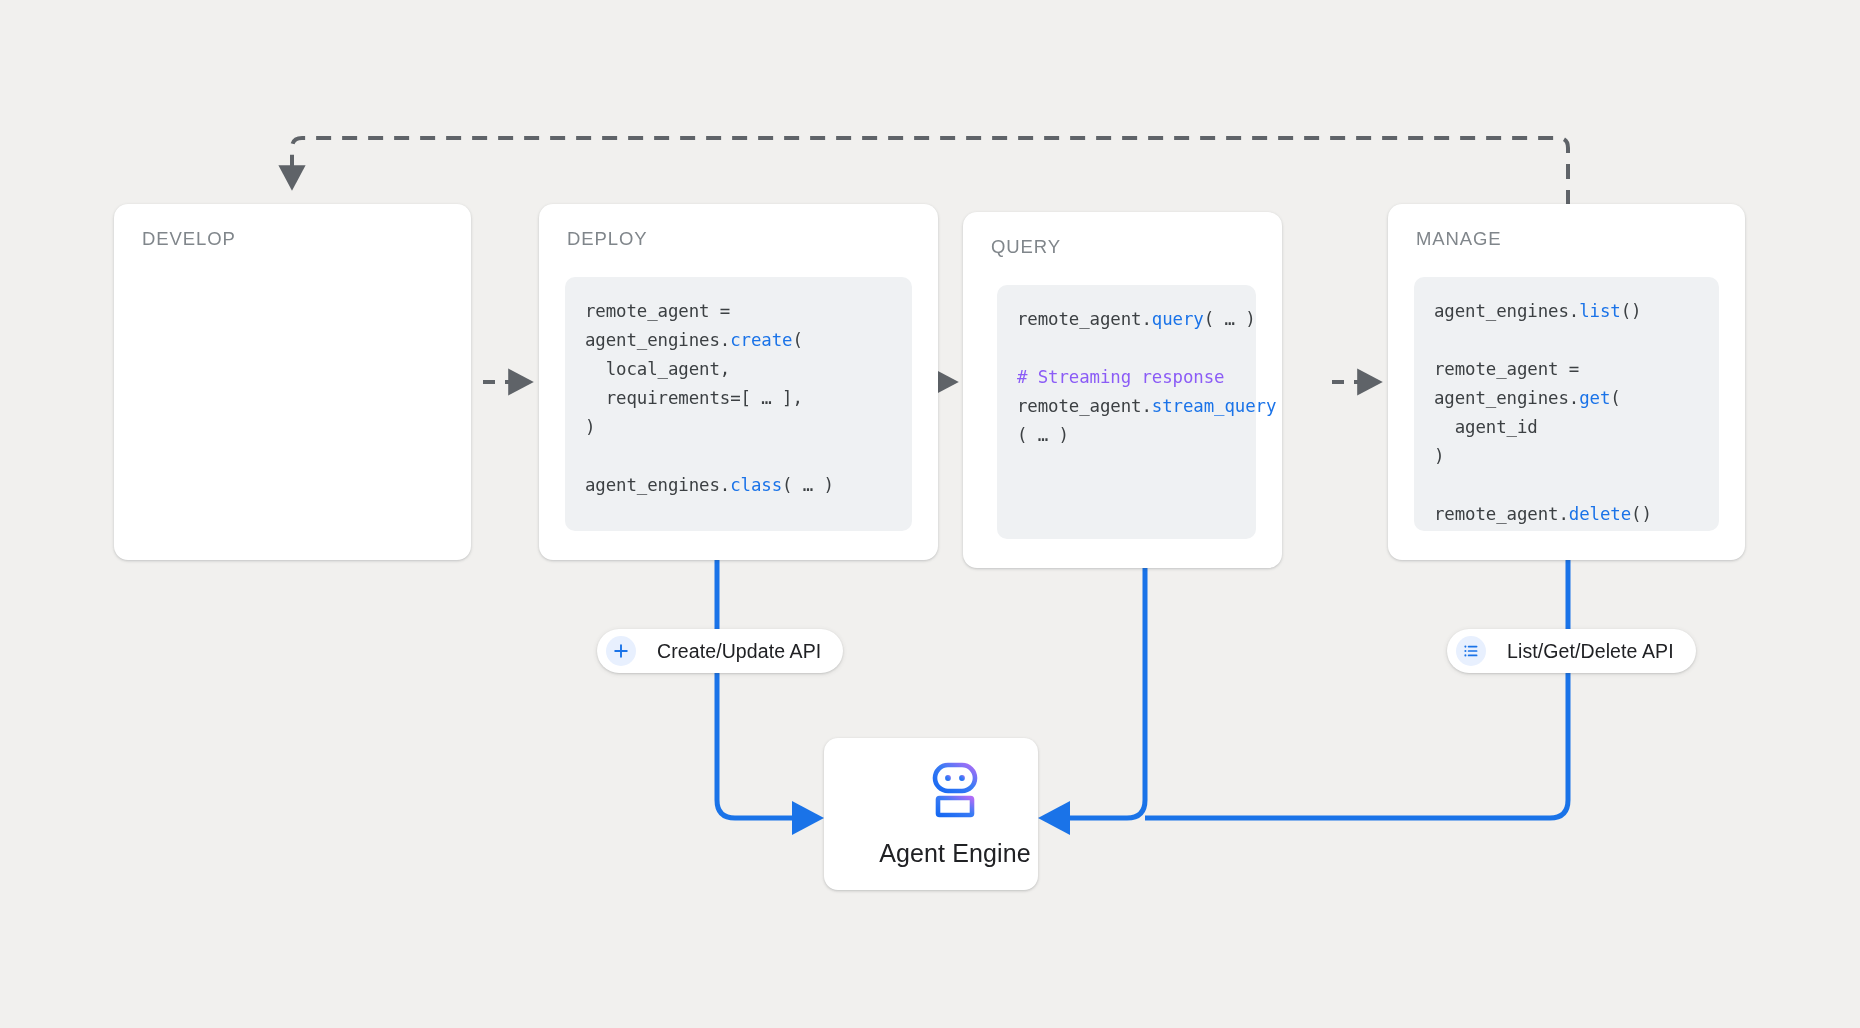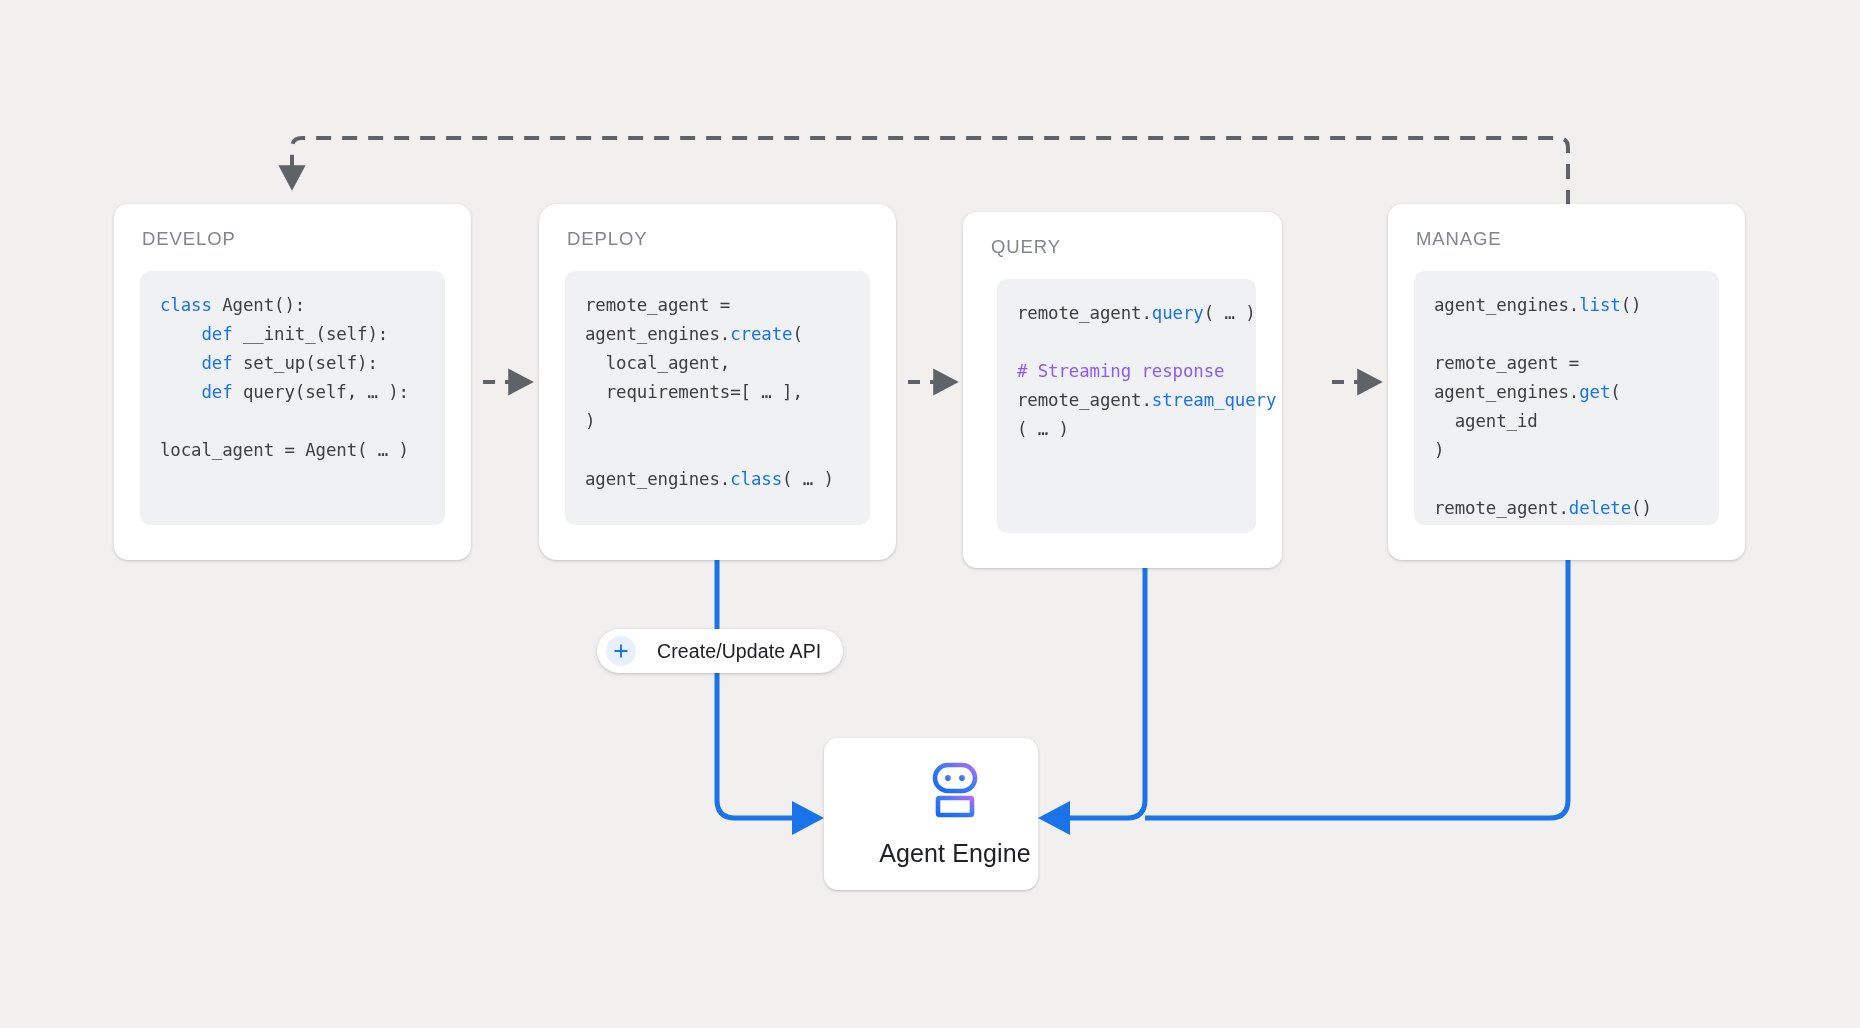--- a/index.html
+++ b/index.html
@@ -37,42 +37,42 @@
     border-radius: 14px;
     box-shadow: 0 1px 2px rgba(60,64,67,.16), 0 1px 3px 1px rgba(60,64,67,.07);
     box-sizing: border-box;
     padding: 26px 26px 22px 26px;
   }
   .card-title {
     font-size: 18.5px;
     letter-spacing: .9px;
     color: #80868b;
     font-weight: 500;
-    margin: 0 0 22px 2px;
+    margin: 0 0 28px 2px;
     line-height: 1;
   }
   .code {
     background: #eff1f3;
     border-radius: 10px;
     padding: 20px 20px 20px 20px;
     box-sizing: border-box;
     font-family: "DejaVu Sans Mono", "Liberation Mono", monospace;
     font-size: 17.4px;
     line-height: 29px;
     color: #3c4043;
     white-space: pre;
     letter-spacing: -0.1px;
   }
   .code .kw { color: #1a73e8; }
   .code .fn { color: #1a73e8; }
   .code .cm { color: #8b5cf6; }
 
   
   #card-develop { left: 114px;  top: 204px;  width: 357px;  height: 356px; }
-  #card-deploy  { left: 539px;  top: 204px;  width: 357px;  height: 356px; border-radius: 18px; }
+  #card-deploy  { left: 539px;  top: 204px;  width: 399px;  height: 356px; }
   #card-query   { left: 963px;  top: 212px;  width: 319px;  height: 356px; }
   #card-manage  { left: 1388px; top: 204px;  width: 357px;  height: 356px; }
 
   #card-develop .code { height: 254px; }
   #card-deploy  .code { height: 254px; }
   #card-query   .code { height: 254px; margin-left: 8px; }
   #card-manage  .code { height: 254px; }
 
   
   .pill {
@@ -157,26 +157,20 @@
 
     <path d="M717,560 L717,800 Q717,818 735,818 L808,818" fill="none" stroke="#1a73e8" stroke-width="5" stroke-linecap="butt" marker-end="url(#mk-blue)"></path>
 
     <path d="M1145,560 L1145,800 Q1145,818 1127,818 L1054,818" fill="none" stroke="#1a73e8" stroke-width="5" stroke-linecap="butt" marker-end="url(#mk-blue)"></path>
 
     <path d="M1568,560 L1568,800 Q1568,818 1550,818 L1145,818" fill="none" stroke="#1a73e8" stroke-width="5" stroke-linecap="butt"></path>
   </svg>
 
   <div class="card" id="card-develop">
     <div class="card-title">DEVELOP</div>
-    <div class="code"><span class="kw">class </span>Agent():
-    <span class="kw">def </span>__init_(self):
-    <span class="kw">def </span>set_up(self):
-    <span class="kw">def </span>query(self, … ):
-
-local_agent = Agent( … )</div>
   </div>
 
   <div class="card" id="card-deploy">
     <div class="card-title">DEPLOY</div>
     <div class="code">remote_agent =
 agent_engines.<span class="fn">create</span>(
   local_agent,
   requirements=[ … ],
 )
 
@@ -207,20 +201,37 @@
   <div class="pill" id="pill-create">
     <span class="pill-ico">
       <svg width="18" height="18" viewBox="0 0 18 18" aria-hidden="true">
         <path d="M9 3.2 V14.8 M3.2 9 H14.8" stroke="#1a73e8" stroke-width="1.9" stroke-linecap="round" fill="none"></path>
       </svg>
     </span>
     <span class="pill-label">Create/Update API</span>
   </div>
 
 
+  <div class="pill" id="pill-manage">
+    <span class="pill-ico">
+      <svg width="18" height="18" viewBox="0 0 18 18" aria-hidden="true">
+        <g fill="#1a73e8">
+          <circle cx="3.4" cy="4.6" r="1.05"></circle>
+          <circle cx="3.4" cy="9" r="1.05"></circle>
+          <circle cx="3.4" cy="13.4" r="1.05"></circle>
+        </g>
+        <g stroke="#1a73e8" stroke-width="1.7" stroke-linecap="round">
+          <path d="M6.6 4.6 H14.6"></path>
+          <path d="M6.6 9 H14.6"></path>
+          <path d="M6.6 13.4 H14.6"></path>
+        </g>
+      </svg>
+    </span>
+    <span class="pill-label">List/Get/Delete API</span>
+  </div>
 
   <div id="agent-engine">
     <span>
       <svg width="62" height="60" viewBox="0 0 62 60" aria-hidden="true">
         <rect x="11" y="4" width="40" height="26" rx="13" fill="none" stroke="url(#robotGrad)" stroke-width="4.6"></rect>
         <circle cx="24" cy="17" r="2.9" fill="url(#robotGrad)"></circle>
         <circle cx="38" cy="17" r="2.9" fill="url(#robotGrad)"></circle>
         <rect x="14" y="37" width="34" height="17" rx="1.5" fill="none" stroke="url(#robotGrad)" stroke-width="4.6"></rect>
       </svg>
     </span>

